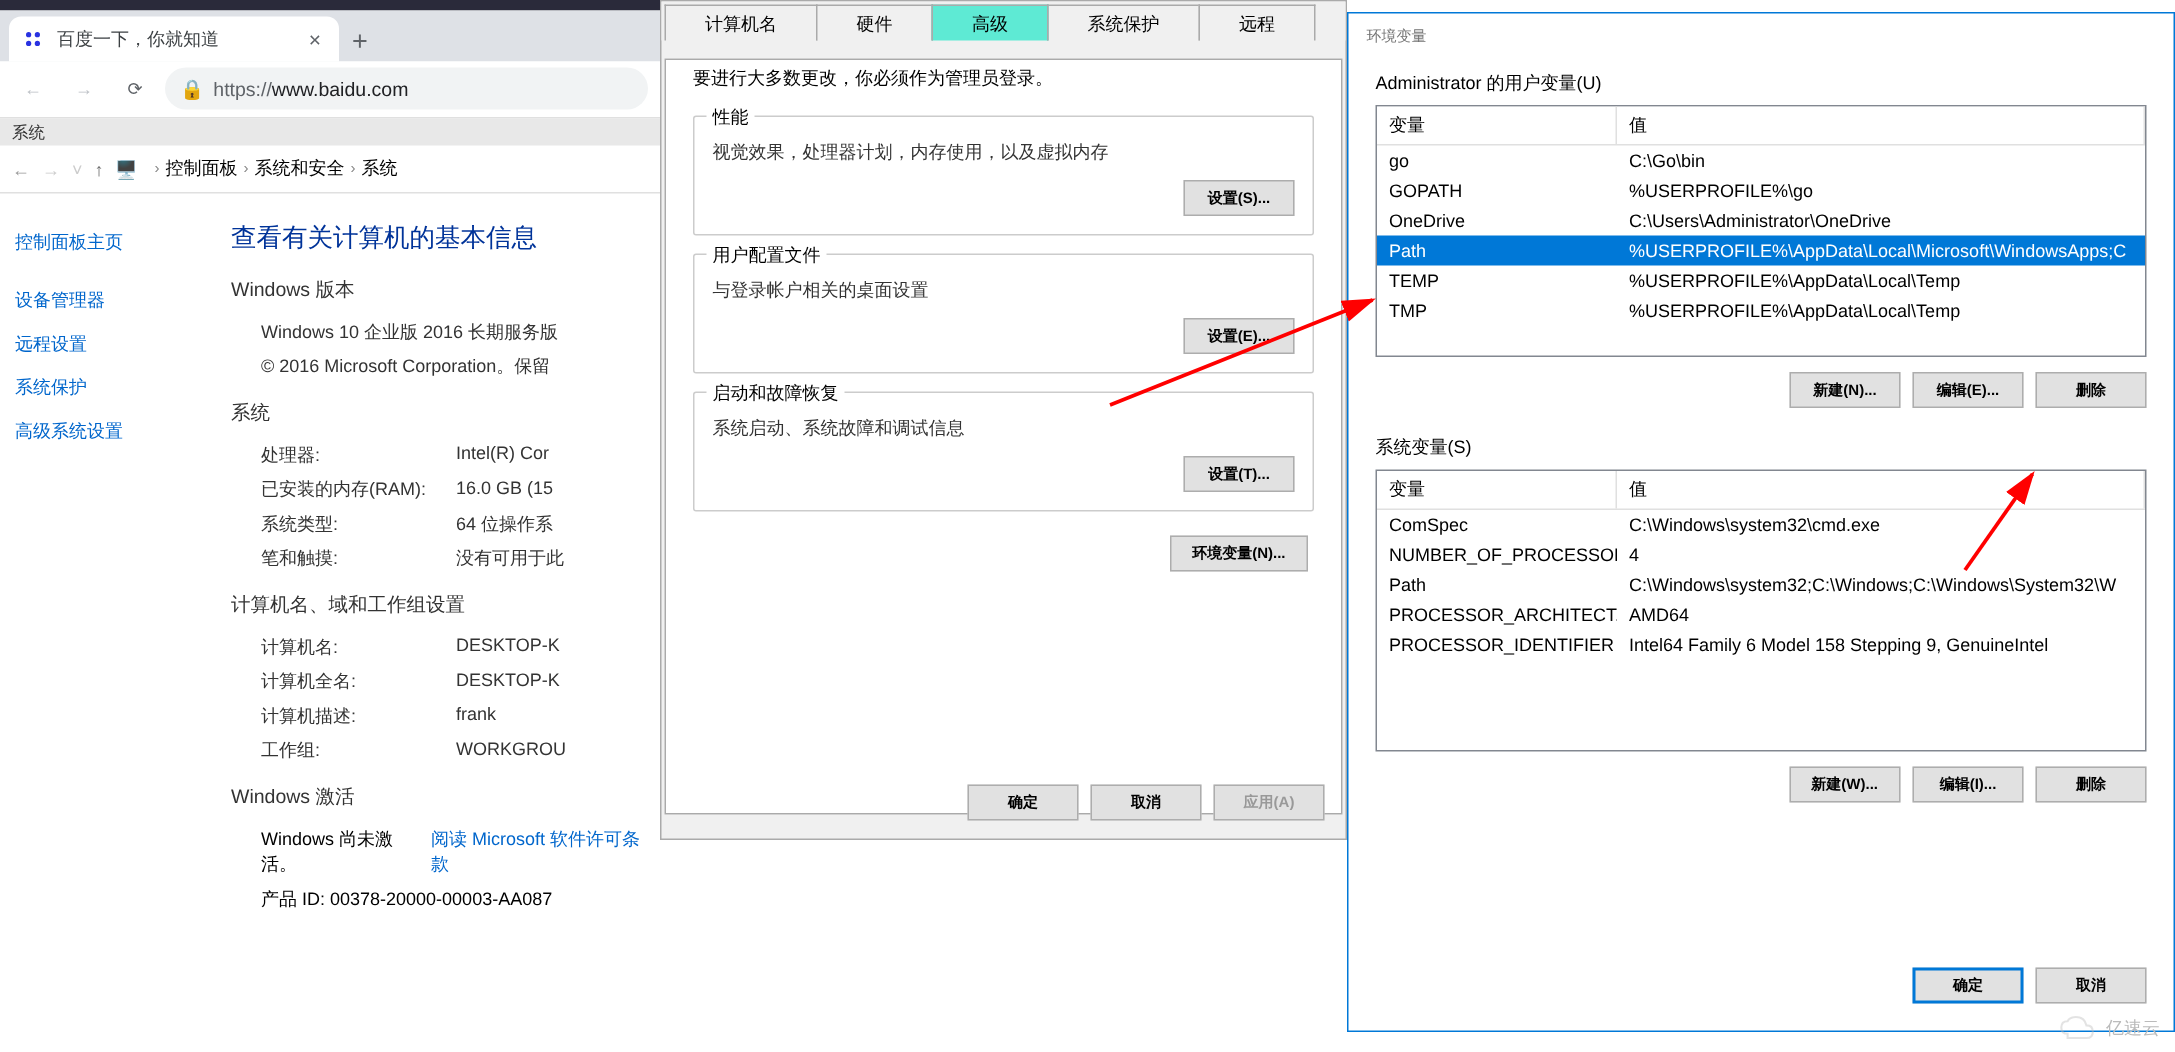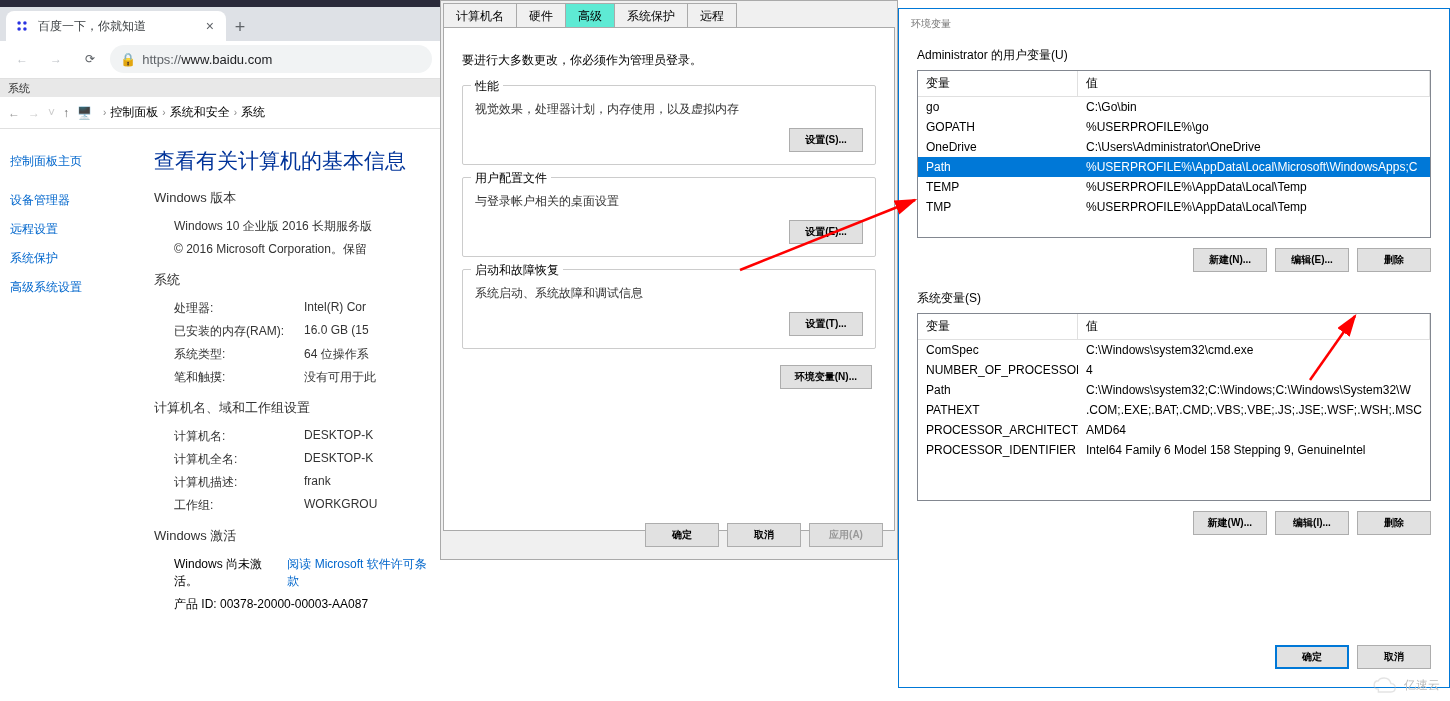--- a/index.html
+++ b/index.html
@@ -126,21 +126,21 @@
   color: #0066cc;
   padding: 6px 0;
   cursor: pointer;
 }
 .cp-sidebar-item.first { color: #0066cc; font-size: 12px;}
 .cp-main {
   flex: 1;
   padding: 18px 4px;
 }
 .cp-heading {
-  font-size: 21px;
+  font-size: 17px;
   color: #003399;
   font-weight: normal;
   margin-bottom: 14px;
 }
 .cp-section-title {
   font-size: 13px;
   color: #333;
   margin: 10px 0 8px 0;
 }
 .cp-row {
@@ -162,39 +162,39 @@
   background: #f0f0f0;
   border: 1px solid #aaa;
 }
 .sp-tabs {
   height: 26px;
   display: flex;
   background: #f0f0f0;
   padding: 2px 2px 0 2px;
 }
 .sp-tab {
-  padding: 4px 12px;
+  padding: 4px 26px;
   font-size: 12px;
   border: 1px solid #aaa;
   border-bottom: none;
   background: #f0f0f0;
   cursor: pointer;
   margin-right: -1px;
 }
 .sp-tab.active {
   background: #5eead4;
   position: relative;
   z-index: 2;
 }
 .sp-content {
   background: #fff;
   border: 1px solid #aaa;
-  margin: 0 2px;
+  margin: 12px 2px;
   height: 504px;
-  padding: 24px 18px;
+  padding: 4px 18px;
   position: relative;
 }
 .sp-note { font-size: 12px; margin-bottom: 16px; }
 .sp-group {
   border: 1px solid #ccc;
   border-radius: 2px;
   margin-bottom: 12px;
   padding: 10px 12px 12px 12px;
   position: relative;
 }
@@ -513,24 +513,20 @@
           </div>
           <div class="env-tr">
             <div class="env-td c1">NUMBER_OF_PROCESSORS</div>
             <div class="env-td c2">4</div>
           </div>
           <div class="env-tr">
             <div class="env-td c1">Path</div>
             <div class="env-td c2">C:\Windows\system32;C:\Windows;C:\Windows\System32\W</div>
           </div>
           <div class="env-tr">
-            <div class="env-td c1">PATHEXT</div>
-            <div class="env-td c2">.COM;.EXE;.BAT;.CMD;.VBS;.VBE;.JS;.JSE;.WSF;.WSH;.MSC</div>
-          </div>
-          <div class="env-tr">
             <div class="env-td c1">PROCESSOR_ARCHITECT...</div>
             <div class="env-td c2">AMD64</div>
           </div>
           <div class="env-tr">
             <div class="env-td c1">PROCESSOR_IDENTIFIER</div>
             <div class="env-td c2">Intel64 Family 6 Model 158 Stepping 9, GenuineIntel</div>
           </div>
         </div>
     </div>
     <div class="env-btns">

